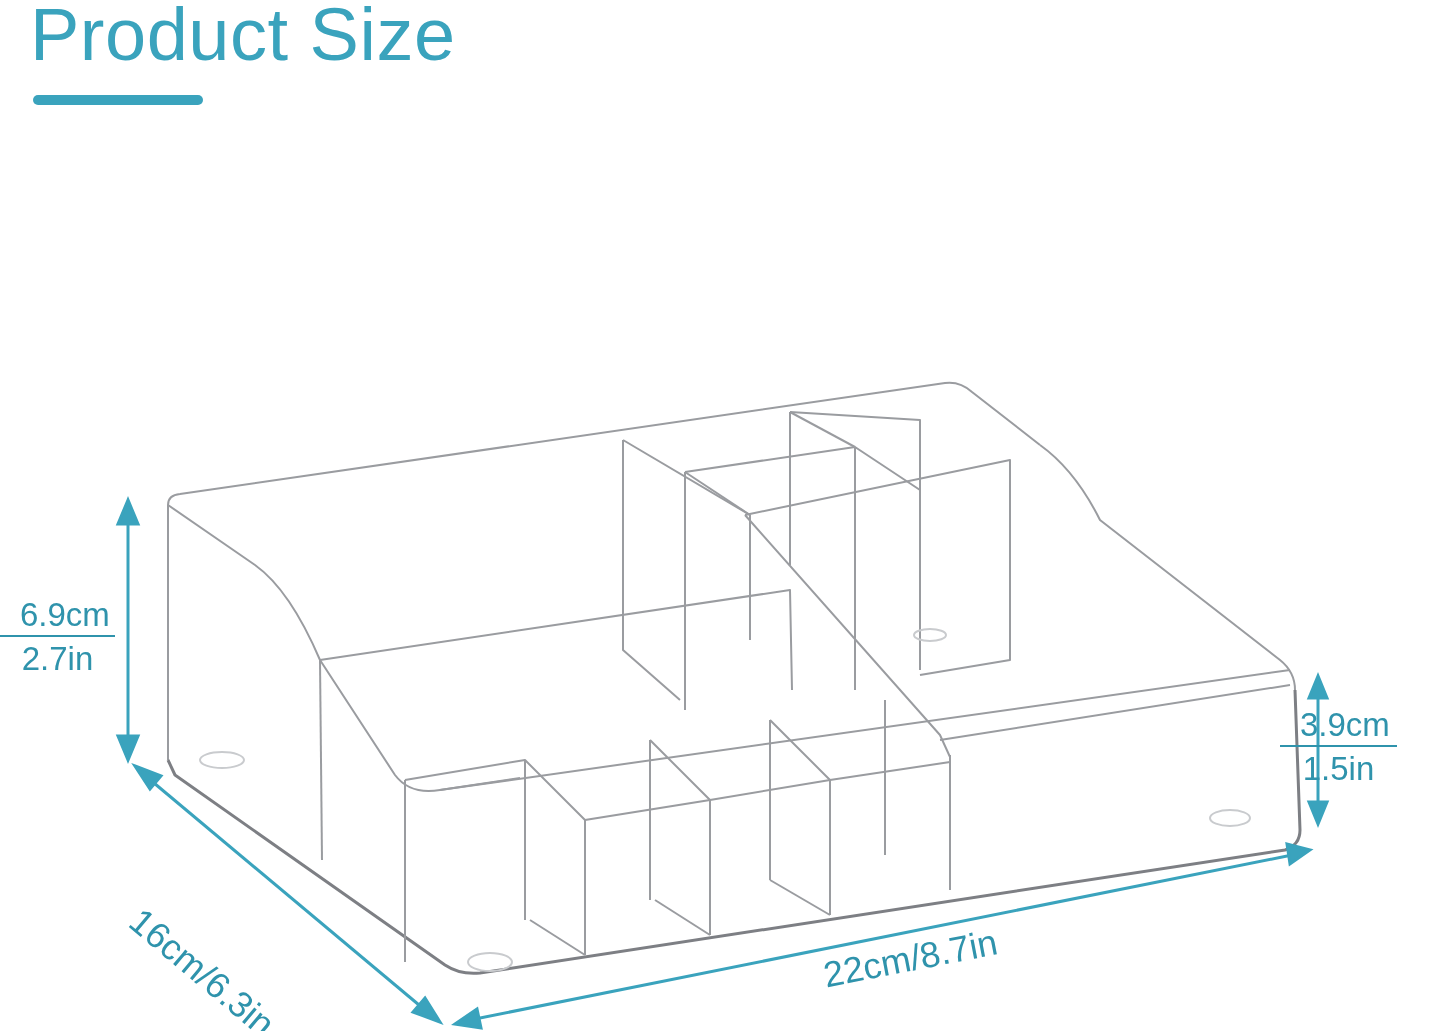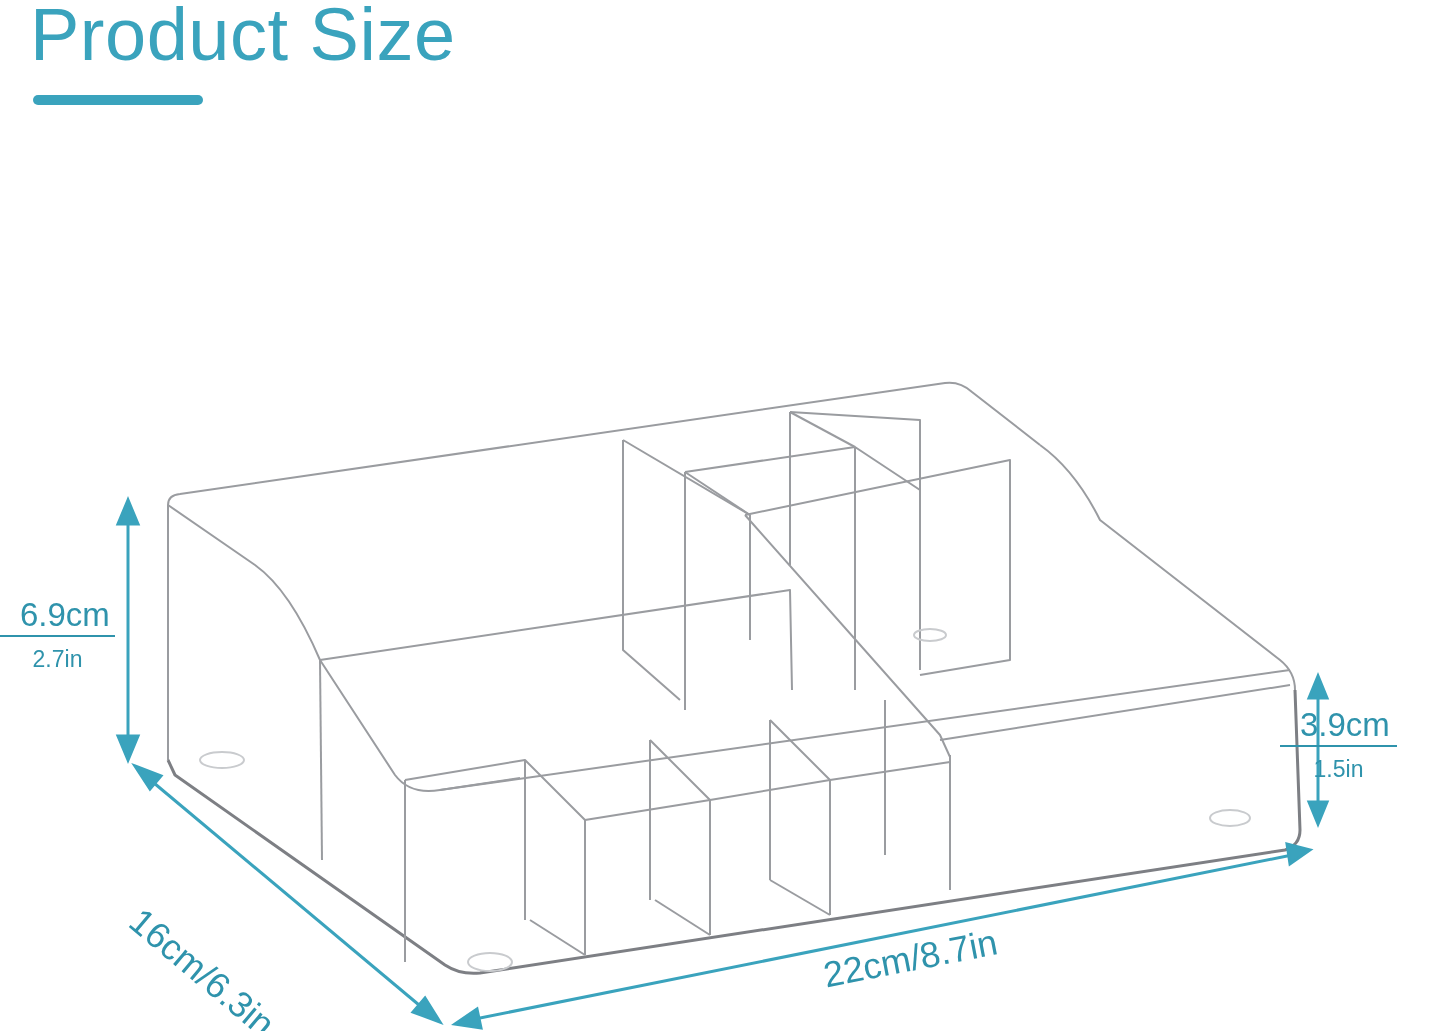--- a/index.html
+++ b/index.html
@@ -8,21 +8,21 @@
     .title { position: absolute; left: 30px; top: -8px; font-size: 74px; color: #3aa3bd;
              letter-spacing: 0.5px; font-family: "Liberation Sans", sans-serif; white-space: nowrap; }
     .title-underline { position: absolute; left: 33px; top: 95px; width: 170px; height: 10px;
                        border-radius: 5px; background: #3aa3bd; }
     svg.scene { position: absolute; left: 0; top: 0; }
     .dim-label { position: absolute; color: #2f93ac; font-family: "Liberation Sans", sans-serif;
                  white-space: nowrap; }
     .frac { position: absolute; text-align: center; }
     .frac .top { display: block; font-size: 33px; line-height: 40px; color: #2f93ac;
                  border-bottom: 2px solid #2f93ac; padding: 0 20px; }
-    .frac .bot { display: block; font-size: 23px; line-height: 44px; color: #2f93ac; }
+    .frac .bot { display: block; font-size: 33px; line-height: 44px; color: #2f93ac; }
   </style>
 </head>
 <body>
 
 <div class="title">Product Size</div>
 <div class="title-underline"></div>
 
 <svg class="scene" width="1445" height="1031" viewBox="0 0 1445 1031">
   <defs>
     <marker id="arrowHead" markerWidth="10" markerHeight="10" refX="8" refY="5" orient="auto" markerUnits="userSpaceOnUse">

